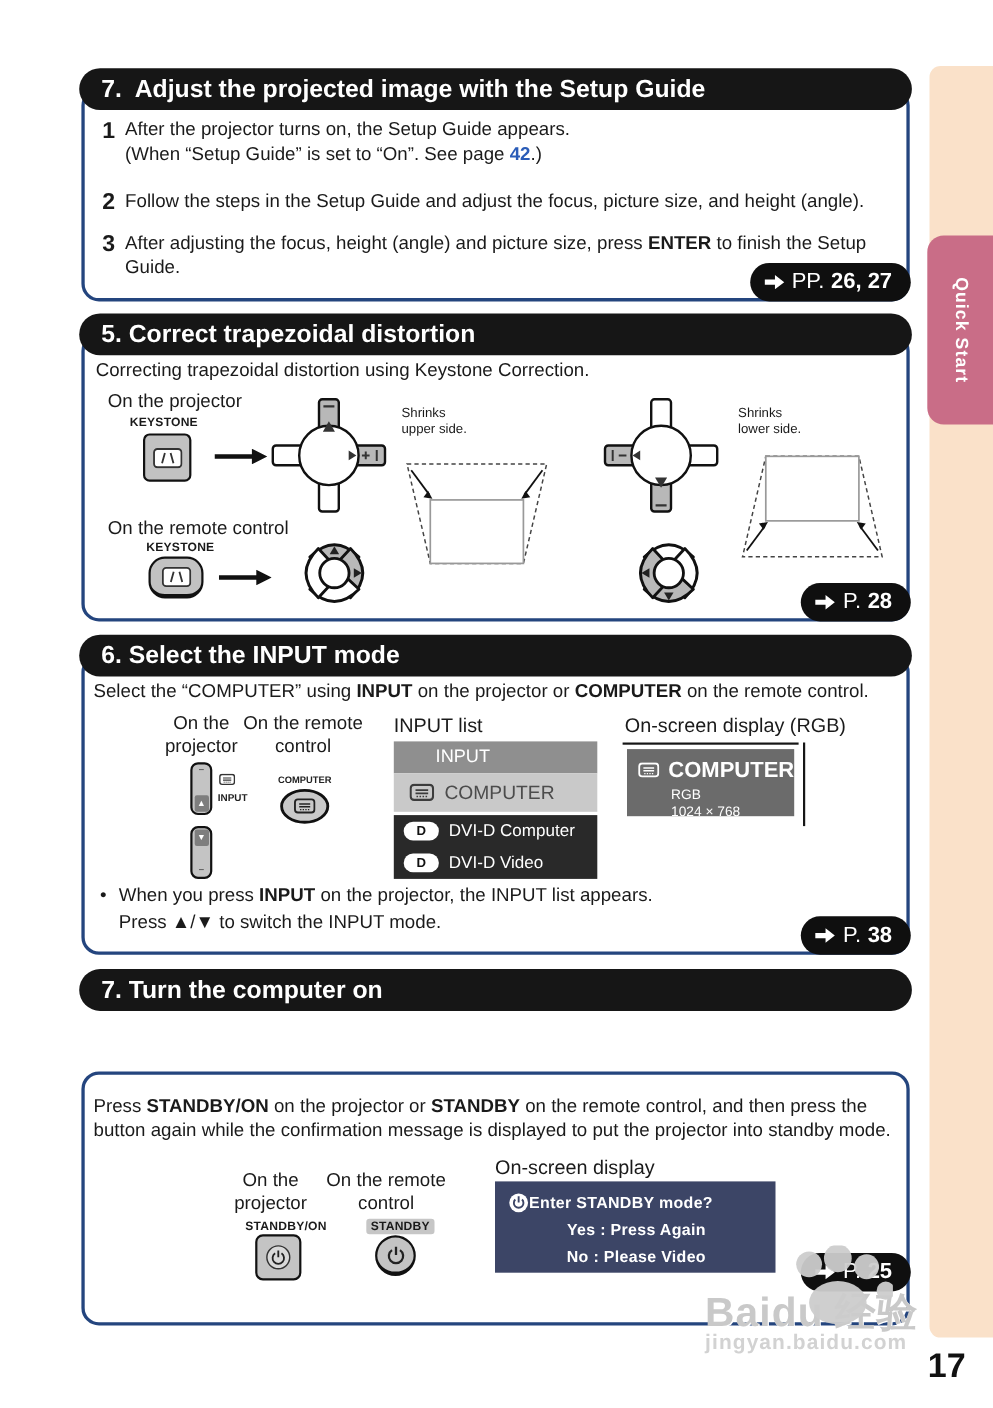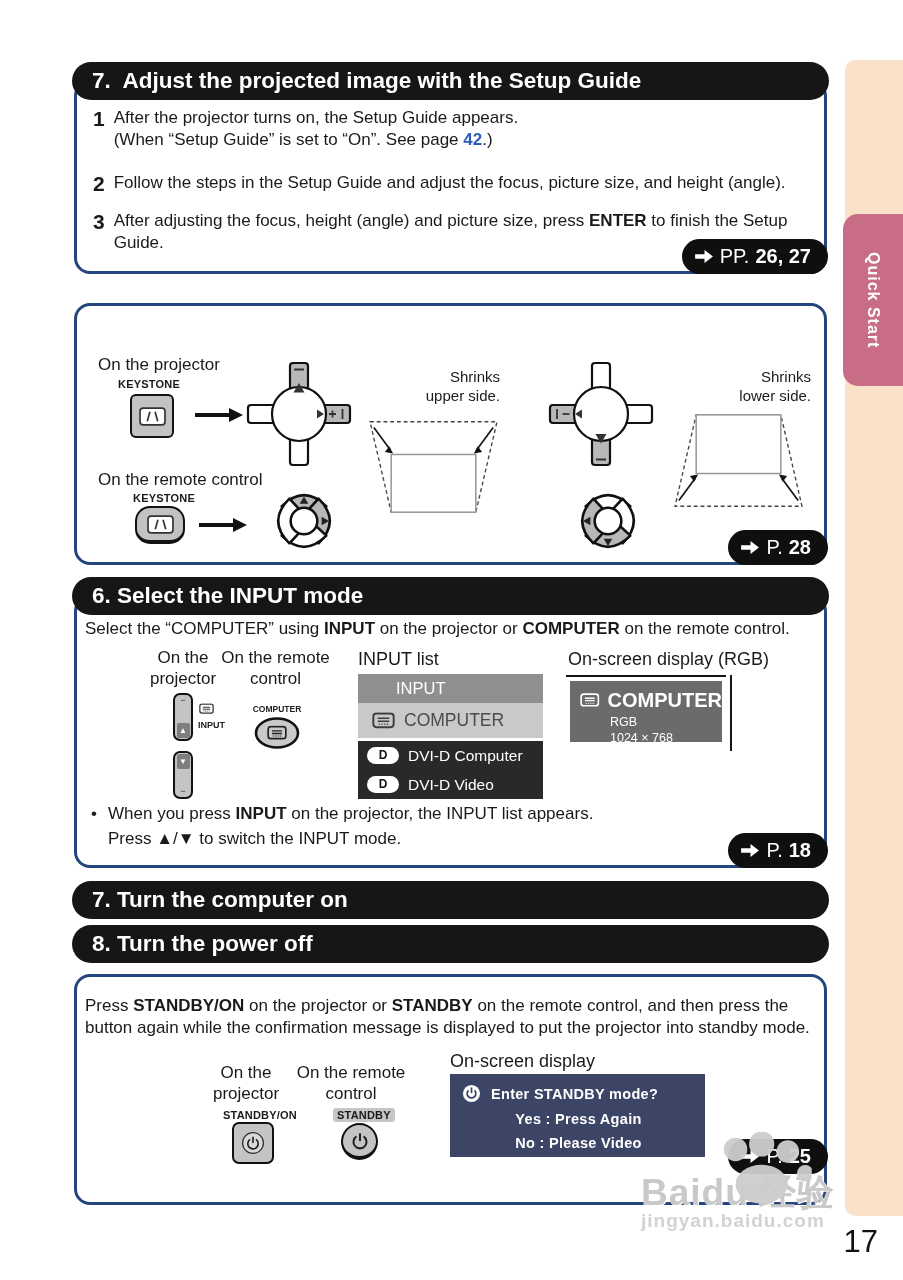--- a/index.html
+++ b/index.html
@@ -30,21 +30,21 @@
   .lbl2{position:absolute;font-size:17px;line-height:1.22;text-align:center;}
   .slbl{position:absolute;font-size:11px;font-weight:bold;letter-spacing:.2px;}
   .biglbl{position:absolute;font-size:18px;}
   
   .kbtn{position:absolute;background:#c2c2c2;border:2.5px solid #111;display:flex;align-items:center;justify-content:center;box-sizing:border-box;}
   .kbtn.sq{width:44px;height:44px;border-radius:6px;}
   .kbtn.ov{width:50px;height:38px;border-radius:15px;border-bottom-width:4px;}
   .kbtn svg{width:27px;height:19px;}
   .flow{position:absolute;width:48px;height:14px;}
   .cross,.dpad,.trap{position:absolute;}
-  .cap{position:absolute;font-size:15px;line-height:1.25;text-align:right;}
+  .cap{position:absolute;font-size:12px;line-height:1.25;text-align:left;}
   
   .inp-ctl{position:absolute;width:72px;height:112px;}
   .inp-btn{position:absolute;left:0;width:20px;height:48px;background:#c4c4c4;border:2px solid #111;border-radius:7px;
            box-sizing:border-box;display:flex;flex-direction:column;align-items:center;justify-content:space-between;padding:1px 0;}
   .inp-btn .bm{font-size:9px;line-height:9px;color:#333;}
   .inp-btn .bsq{display:block;width:13px;height:15px;background:#7e7e7e;color:#fff;font-size:8px;line-height:15px;text-align:center;border-radius:2px;}
   .inp-ico{position:absolute;left:26px;top:10px;width:15px;height:12px;color:#333;}
   .inp-lbl{position:absolute;left:25px;top:27px;font-size:9px;font-weight:bold;color:#222;}
   .cmp-ctl{position:absolute;width:80px;text-align:center;}
   .cmp-ctl .tl{font-size:8.5px;font-weight:bold;color:#222;display:block;margin-bottom:2px;}
@@ -62,30 +62,30 @@
   .frameline{position:absolute;background:#161616;}
   .bullet{position:absolute;font-size:17px;line-height:1.45;padding-left:19px;}
   .bullet::before{content:"\2022";position:absolute;left:2px;}
   
   .pbtn{position:absolute;background:#c4c4c4;border:2.5px solid #111;box-sizing:border-box;display:flex;align-items:center;justify-content:center;}
   .pbtn.sq{width:42px;height:42px;border-radius:7px;}
   .pbtn.rd{width:37px;height:37px;border-radius:50%;border-bottom-width:4px;}
   .pbtn svg{width:26px;height:26px;}
   .slbl.hl{background:#c6c6c6;border-radius:3px;padding:1px 4px;}
   .osd-sb{position:absolute;width:255px;height:83px;background:#3c4566;color:#fff;box-sizing:border-box;padding:10px 10px 0 12px;}
-  .osd-sb .q{display:flex;align-items:center;gap:10px;font-size:14.5px;font-weight:bold;letter-spacing:.3px;}
+  .osd-sb .q{display:flex;align-items:center;font-size:14.5px;font-weight:bold;letter-spacing:.3px;}
   .osd-sb .q svg{width:19px;height:19px;flex:0 0 auto;}
   .osd-sb .c{text-align:center;font-size:14.5px;font-weight:bold;letter-spacing:.3px;margin-top:8px;}
   
   .paw{position:absolute;left:707px;top:1132px;width:105px;height:74px;color:#cdcdcd;opacity:.95;z-index:6;}
   .wm-logo{position:absolute;left:641px;top:1168px;font-size:37px;font-weight:bold;color:#c9c9c9;z-index:5;letter-spacing:1px;
            text-shadow:1px 1px 0 #fff;}
   .wm-logo .cjk{margin-left:10px;}
   .wm-url{position:absolute;left:641px;top:1210px;font-size:19px;font-weight:bold;color:#d2d2d2;z-index:5;letter-spacing:1px;}
-  .pagenum{position:absolute;right:25px;top:1224px;font-size:31px;font-weight:normal;color:#111;z-index:6;}
+  .pagenum{position:absolute;right:25px;top:1224px;font-size:31px;font-weight:bold;color:#111;z-index:6;}
 </style>
 </head>
 <body>
 
 <svg width="0" height="0" style="position:absolute">
   <defs>
     <symbol id="comp" viewBox="0 0 26 20">
       <rect x="1.5" y="1.5" width="23" height="15.5" rx="3.5" fill="none" stroke="currentColor" stroke-width="2.2"></rect>
       <line x1="6.5" y1="7" x2="19.5" y2="7" stroke="currentColor" stroke-width="1.7"></line>
       <line x1="6.5" y1="10.3" x2="19.5" y2="10.3" stroke="currentColor" stroke-width="1.7"></line>
@@ -133,21 +133,23 @@
     </div>
   </div>
   <div class="ref" style="top:239px">
     <svg class="ra" viewBox="0 0 20 16">
         <path d="M0 5.5 h10 V1 l9 7 -9 7 V10.5 H0 Z" fill="#fff"></path>
       </svg>
     <span>PP.</span>
     <span class="rn">26, 27</span>
   </div>
 
+  <div class="hdr" style="top:285px">5. Correct trapezoidal distortion</div>
   <div class="box" style="top:303px;height:262px">
+    <div class="txt" style="top:20px;left:10px">Correcting trapezoidal distortion using Keystone Correction.</div>
     <div class="txt" style="top:48px;left:21px">On the projector</div>
     <div class="slbl" style="top:72px;left:41px">KEYSTONE</div>
     <div class="kbtn sq" style="top:88px;left:53px">
       <svg viewBox="0 0 26 18">
         <rect x="1" y="1" width="24" height="16" rx="3" fill="#fff" stroke="#333" stroke-width="1.6"></rect>
         <path d="M8 13.5 L10.5 4.5 M15.5 4.5 L18 13.5" stroke="#333" stroke-width="1.6" fill="none"></path>
       </svg>
     </div>
     <svg class="flow" style="top:102px;left:118px" viewBox="0 0 48 14">
         <path d="M0 5 h34 V0 l14 7 -14 7 V9 H0 Z" fill="#111"></path>
@@ -309,26 +311,25 @@
     <div class="bullet" style="top:204px;left:12px;width:720px">
       <span>When you press </span><span class="b">INPUT</span><span> on the projector, the INPUT list appears.</span><br>
       <span>Press ▲/▼ to switch the INPUT mode.</span>
     </div>
   </div>
   <div class="ref" style="top:833px">
     <svg class="ra" viewBox="0 0 20 16">
         <path d="M0 5.5 h10 V1 l9 7 -9 7 V10.5 H0 Z" fill="#fff"></path>
       </svg>
     <span>P.</span>
-    <span class="rn">18</span>
+    <span class="rn">38</span>
   </div>
 
   <div class="hdr" style="top:881px">7. Turn the computer on</div>
 
-  <div class="hdr" style="top:925px">8. Turn the power off</div>
   <div class="box" style="top:974px;height:231px">
     <div class="txt" style="top:18px;left:8px;width:738px">
       <span>Press </span><span class="b">STANDBY/ON</span><span> on the projector or </span><span class="b">STANDBY</span><span> on the remote control, and then press the button again while the confirmation message is displayed to put the projector into standby mode.</span>
     </div>
     <div class="lbl2" style="top:86px;left:114px;width:110px">
       <span>On the</span><br><span>projector</span>
     </div>
     <div class="lbl2" style="top:86px;left:216px;width:116px">
       <span>On the remote</span><br><span>control</span>
     </div>

